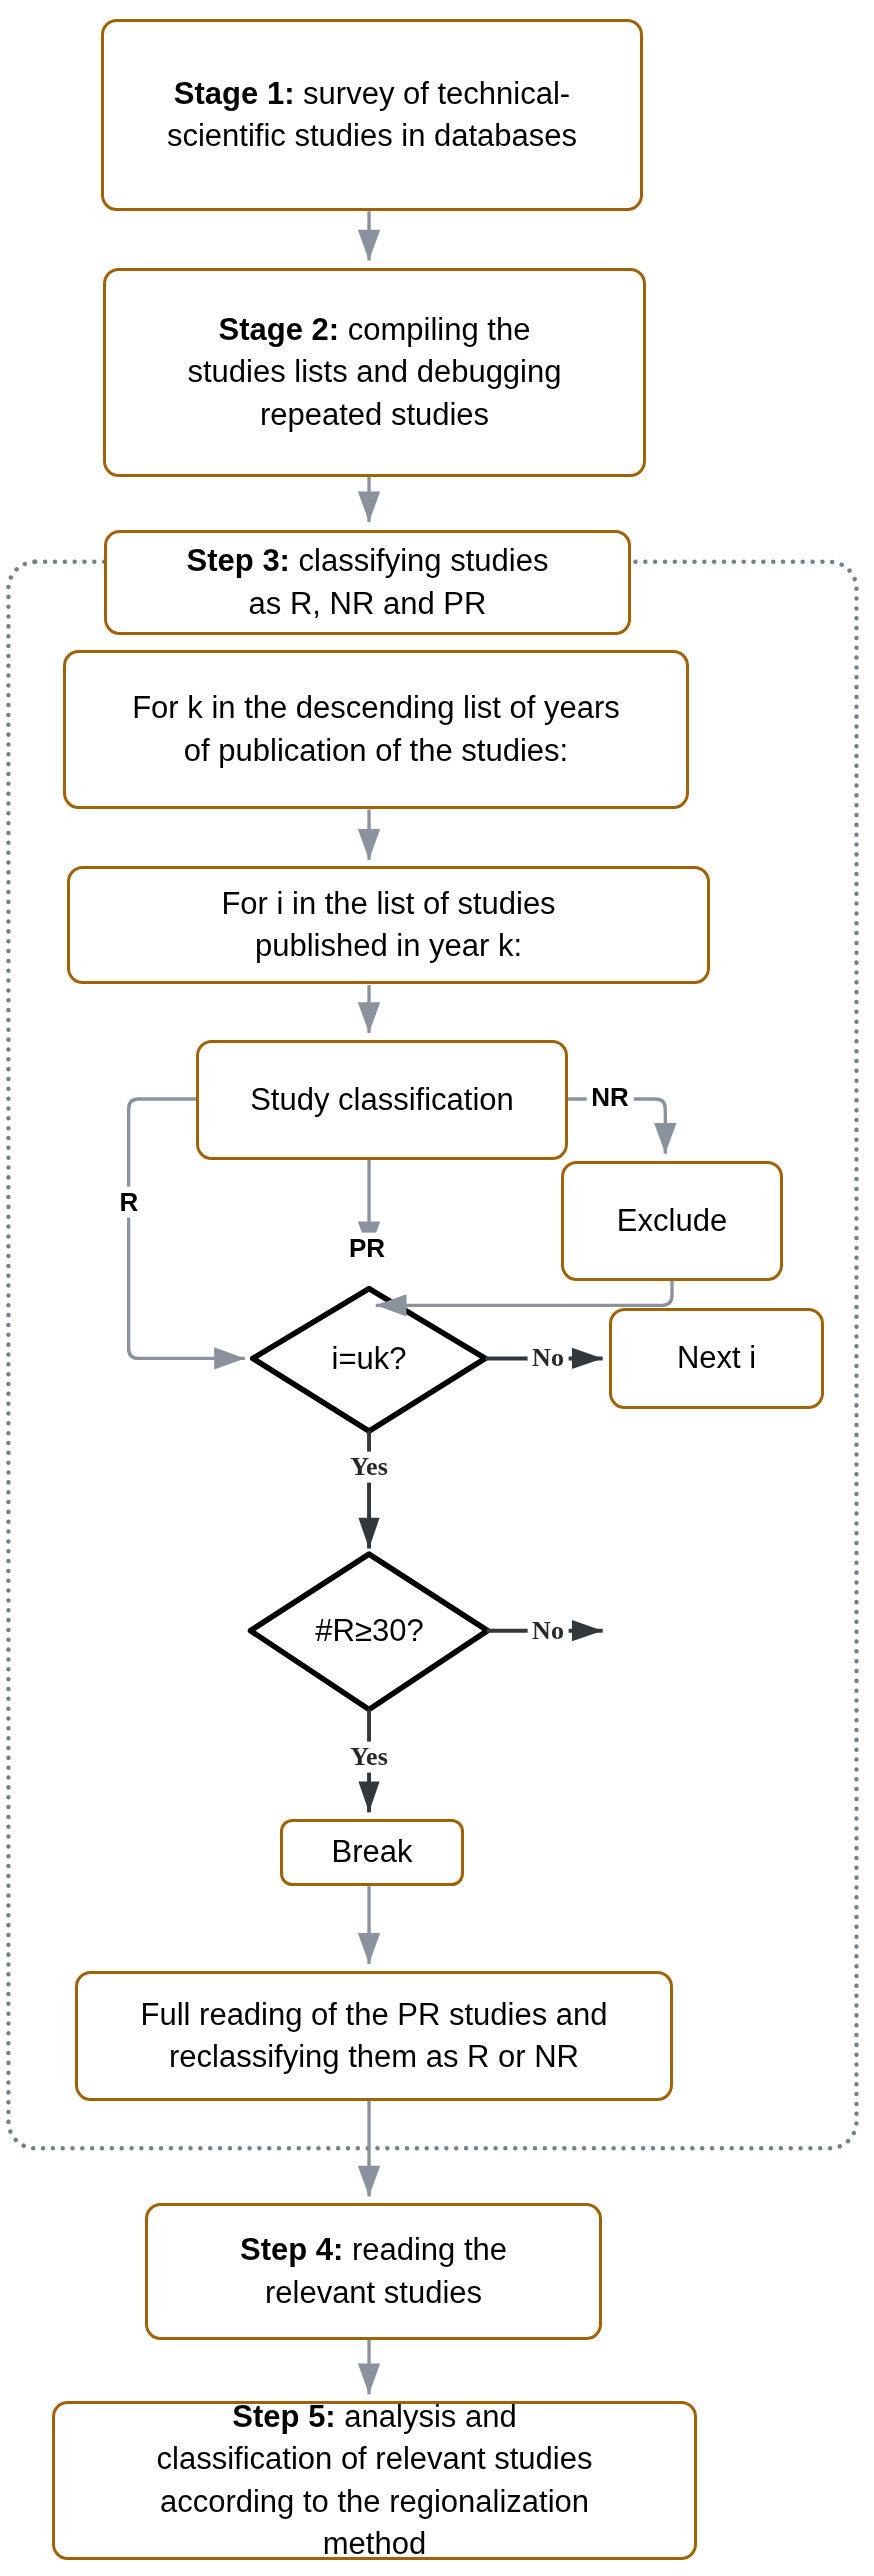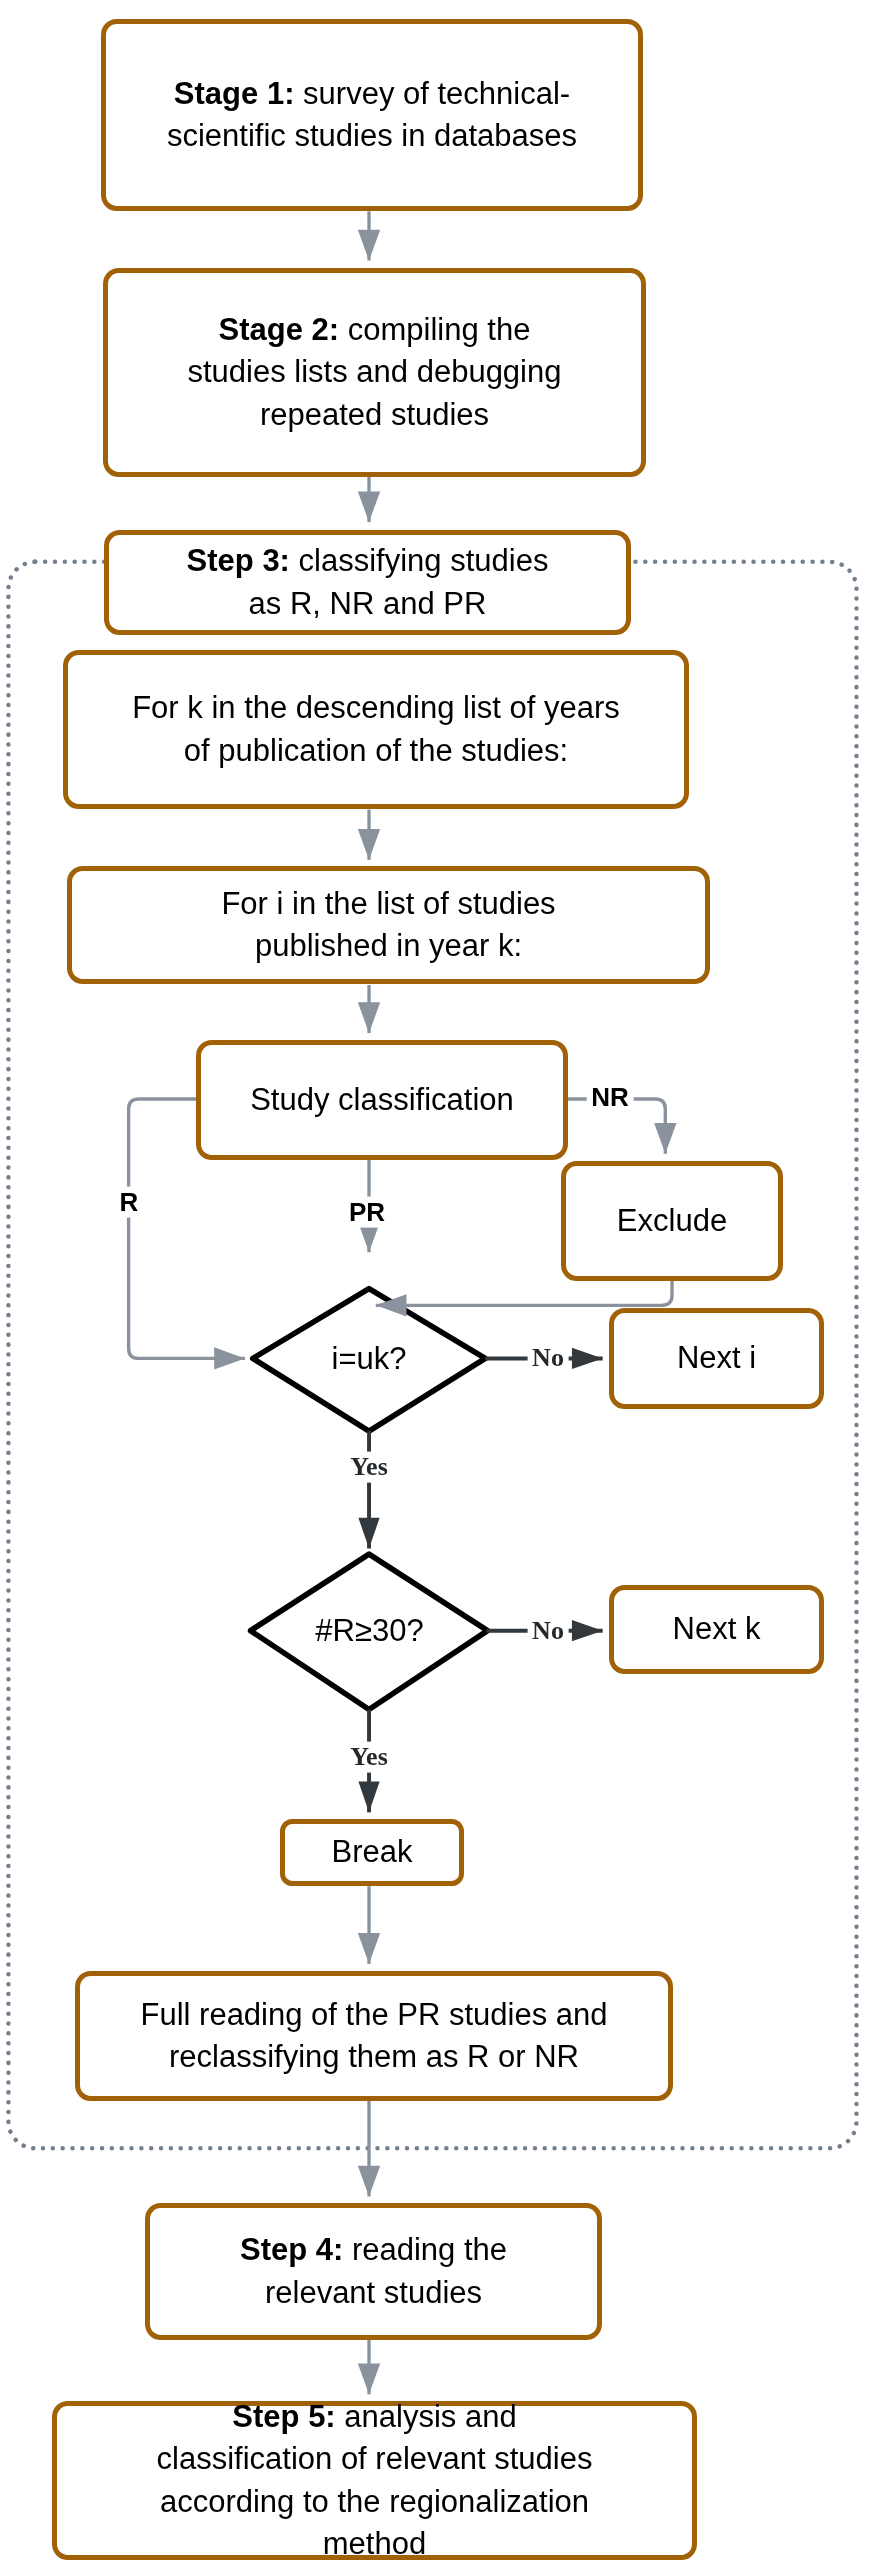--- a/index.html
+++ b/index.html
@@ -3,21 +3,21 @@
 <meta charset="utf-8">
 <style>
   html,body{margin:0;padding:0;background:#ffffff;}
   #canvas{
     position:relative;width:875px;height:2576px;background:#ffffff;
     font-family:"Liberation Sans",sans-serif;color:#000;overflow:hidden;
   }
   #wires{position:absolute;left:0;top:0;width:875px;height:2576px;}
   .box{
     position:absolute;box-sizing:border-box;background:#ffffff;
-    border:5px solid #a16207;border-radius:15.7px;
+    border:3px solid #a16207;border-radius:15.7px;
     display:flex;align-items:center;justify-content:center;
     text-align:center;font-size:31px;line-height:1.36;
   }
   .box .b{font-weight:700;white-space:pre-wrap;}
   .box .t{white-space:pre-wrap;}
   .dtext{
     position:absolute;display:flex;align-items:center;justify-content:center;
     text-align:center;font-size:31px;line-height:1.1;
   }
   .elabel{
@@ -90,23 +90,20 @@
   </div>
 
   <div class="box" style="left:561px;top:1161px;width:222px;height:120px;">
     <div><span class="t">Exclude</span></div>
   </div>
 
   <div class="box" style="left:609px;top:1308px;width:215px;height:101px;">
     <div><span class="t">Next i</span></div>
   </div>
 
-  <div class="box" style="left:609px;top:1585px;width:215px;height:89px;">
-    <div><span class="t">Next k</span></div>
-  </div>
 
   <div class="box" style="left:280px;top:1819px;width:184px;height:67px;border-radius:12.3px;">
     <div><span class="t">Break</span></div>
   </div>
 
   <div class="box" style="left:75px;top:1971px;width:598px;height:130px;padding:8px 14px;">
     <div><span class="t">Full reading of the PR studies and reclassifying them as R or NR</span></div>
   </div>
 
   <div class="box" style="left:145px;top:2203px;width:457px;height:137px;padding:0 65px;">
@@ -114,21 +111,21 @@
   </div>
 
   <div class="box" style="left:52px;top:2401px;width:645px;height:159px;padding:0 88px;">
     <div><span class="b">Step 5:</span><span class="t"> analysis and classification of relevant studies according to the regionalization method</span></div>
   </div>
 
   <div class="dtext" style="left:313px;top:1342px;width:112px;height:34px;">i=uk?</div>
   <div class="dtext" style="left:305px;top:1614px;width:129px;height:34px;">#R≥30?</div>
 
   <div class="elabel" style="left:129px;top:1202px;">R</div>
-  <div class="elabel" style="left:367px;top:1212px;">PR</div>
+  <div class="elabel" style="left:367px;top:1248px;">PR</div>
   <div class="elabel" style="left:610px;top:1097px;">NR</div>
   <div class="elabel dark" style="left:548px;top:1358px;">No</div>
   <div class="elabel dark" style="left:369px;top:1467px;">Yes</div>
   <div class="elabel dark" style="left:548px;top:1631px;">No</div>
   <div class="elabel dark" style="left:369px;top:1757px;">Yes</div>
 
 </div>
 
 
 </body></html>

